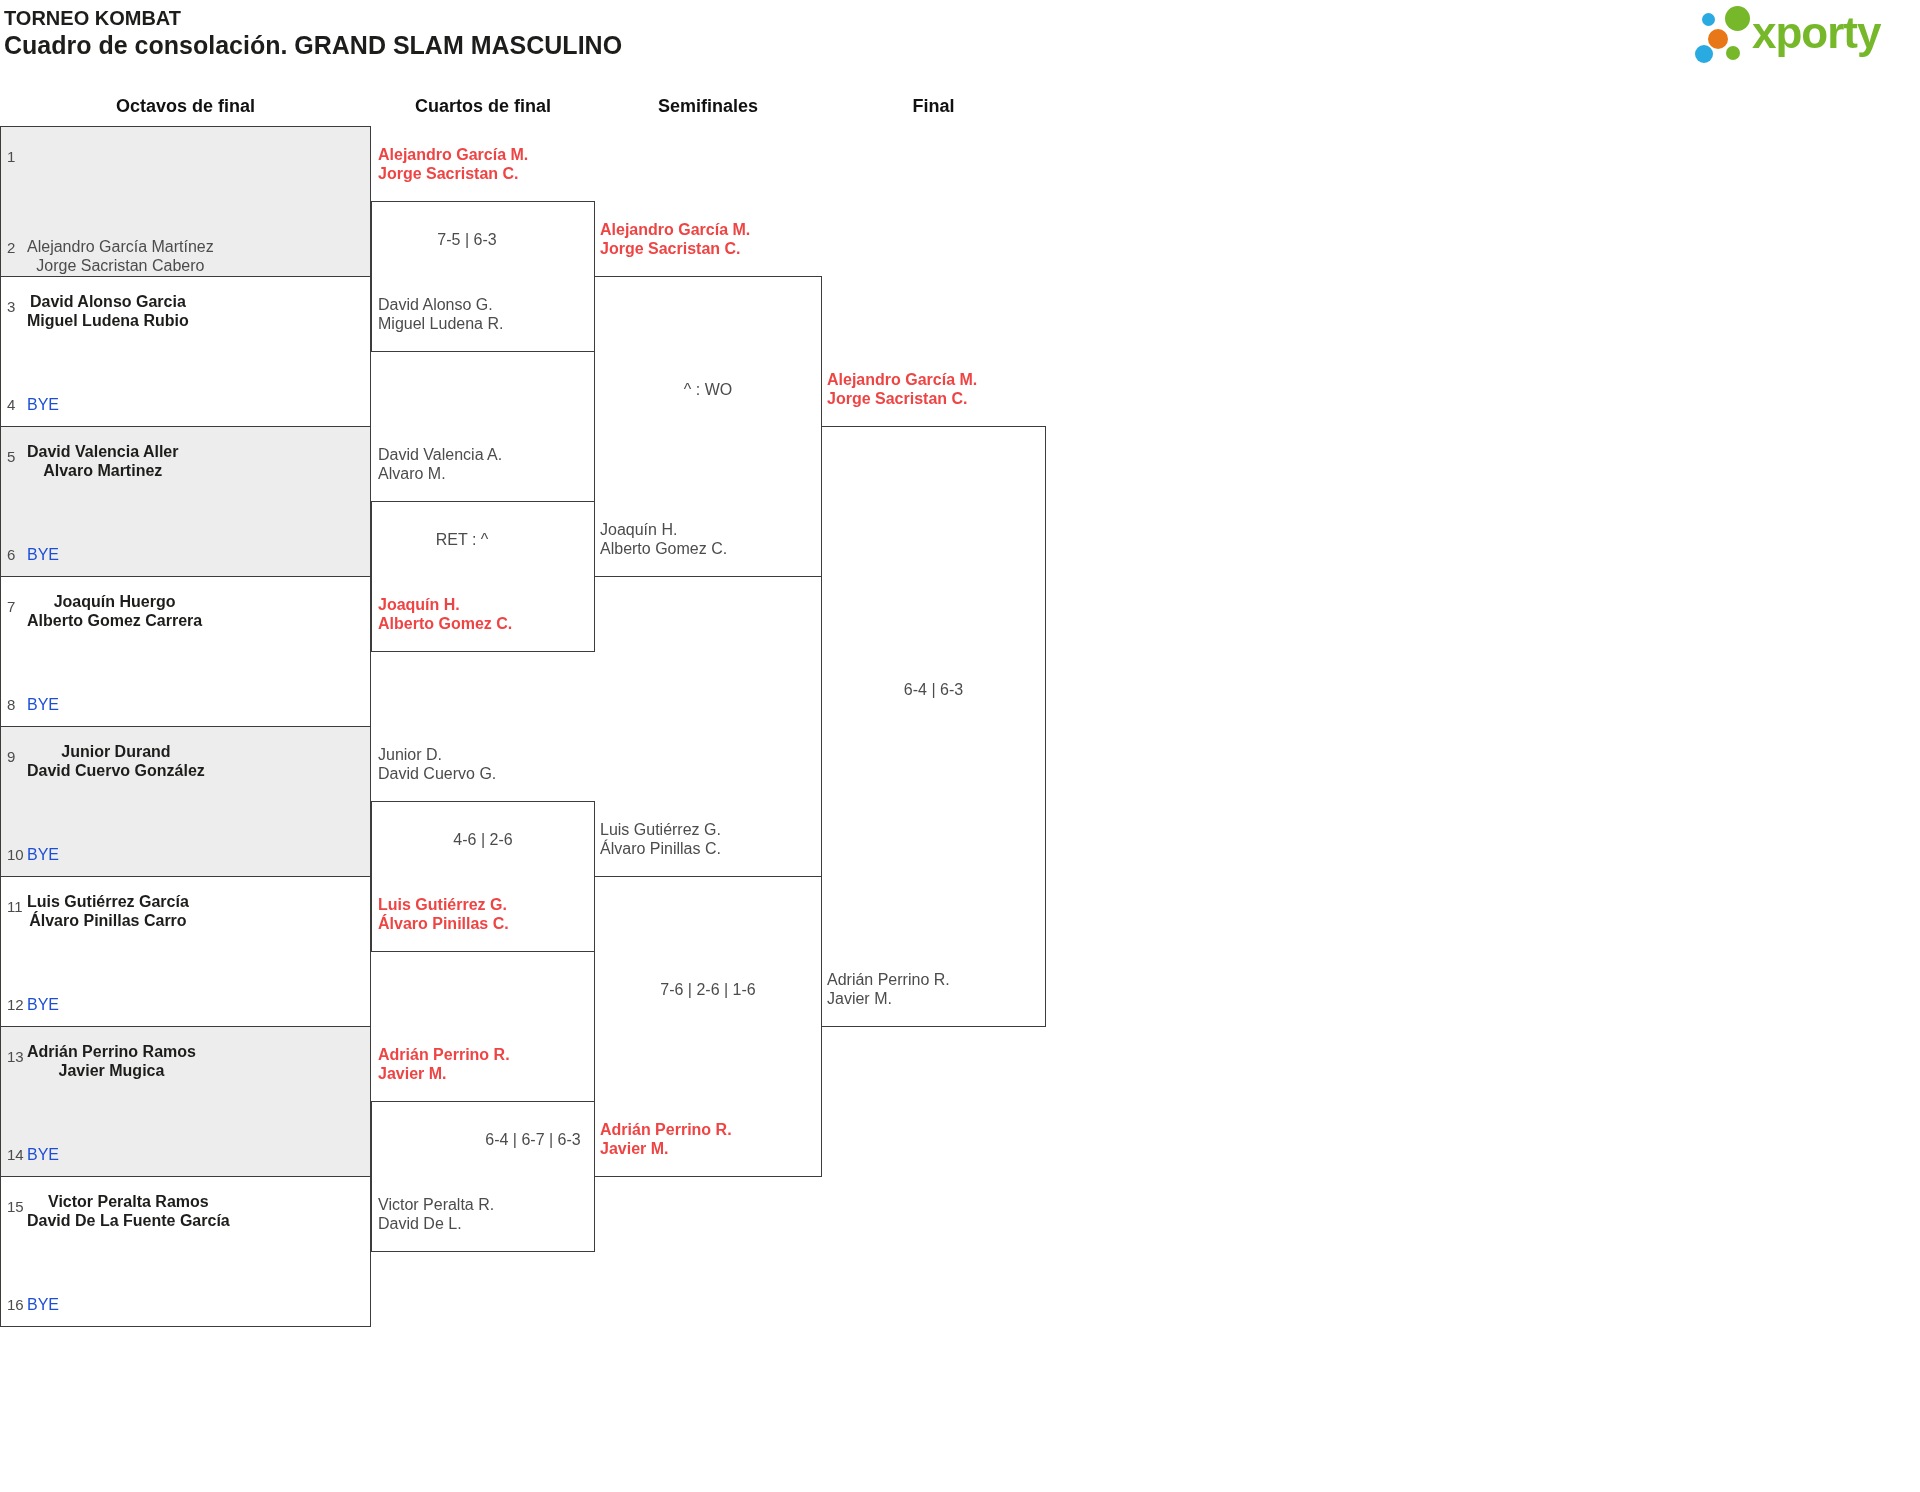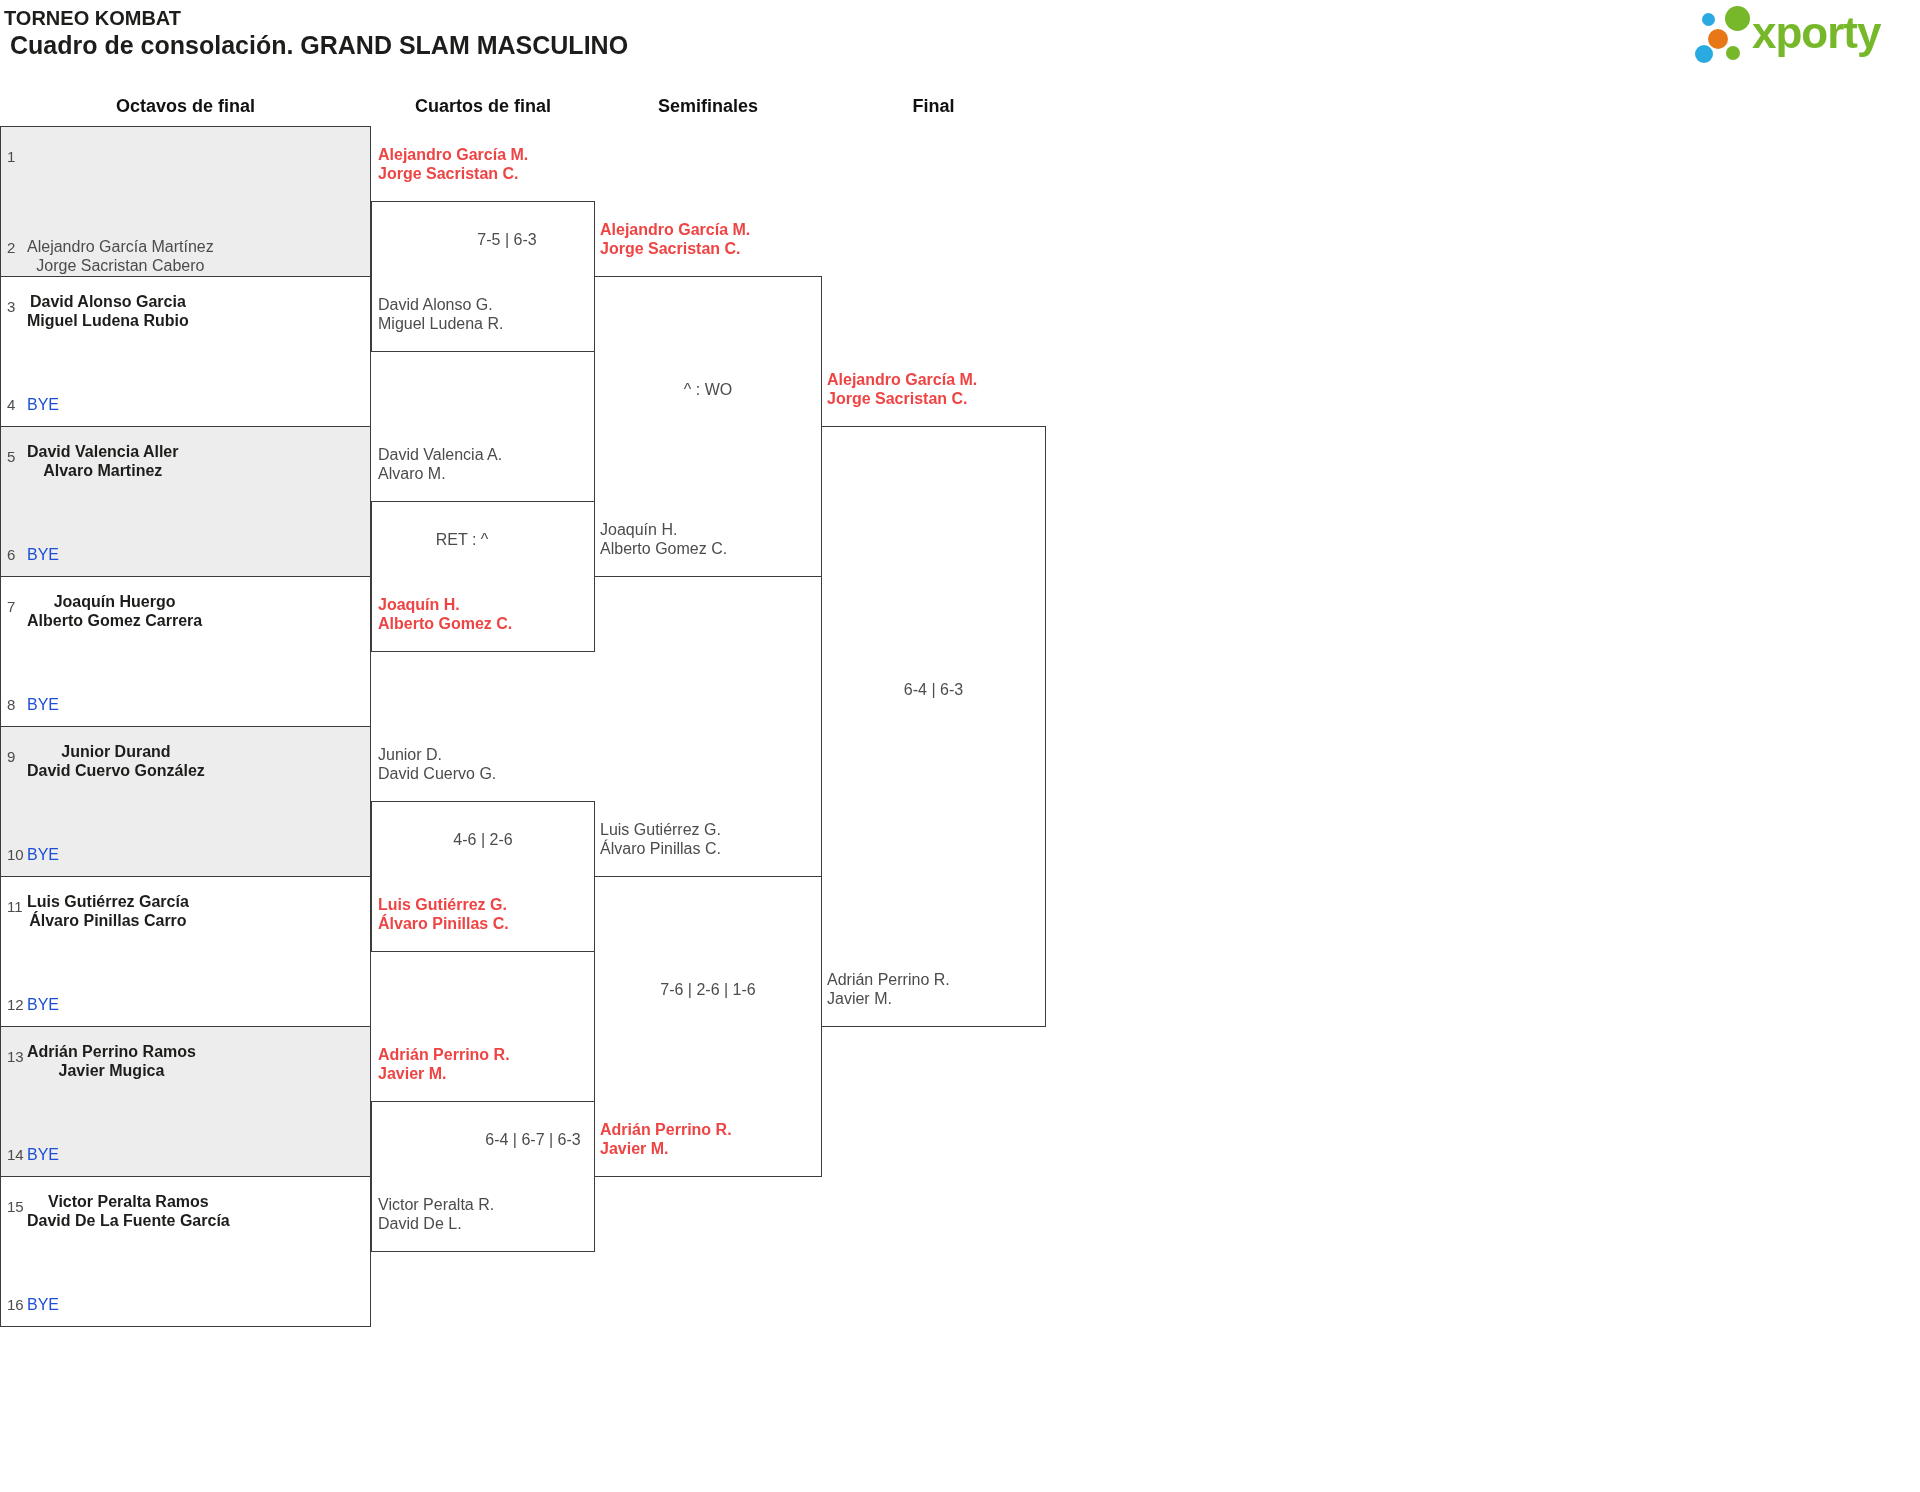--- a/index.html
+++ b/index.html
@@ -2,21 +2,21 @@
 <html><head>
 <meta charset="utf-8">
 <style>
   html,body{margin:0;padding:0;background:#ffffff;}
   body{width:1920px;height:1492px;position:relative;overflow:hidden;
        font-family:"Liberation Sans",sans-serif;color:#1d1d1b;}
   .abs{position:absolute;}
 
   
   .page-title{left:4px;top:5px;font-size:20px;font-weight:700;line-height:27px;white-space:nowrap;}
-  .page-subtitle{left:10px;top:32px;font-size:25px;font-weight:700;line-height:27px;white-space:nowrap;}
+  .page-subtitle{left:4px;top:32px;font-size:25px;font-weight:700;line-height:27px;white-space:nowrap;}
 
   
   .logo{left:1690px;top:0;width:230px;height:75px;}
   .dot{position:absolute;border-radius:50%;}
   .logo-text{position:absolute;left:62px;top:9px;font-size:44px;font-weight:800;
              letter-spacing:-1px;color:#76b82a;line-height:48px;}
 
   
   .col-header{top:96px;font-size:18px;font-weight:600;color:#111;text-align:center;line-height:20px;}
 
@@ -147,21 +147,21 @@
 
 <div class="match-box qf" style="top:201px;"></div>
 <div class="match-box qf" style="top:501px;"></div>
 <div class="match-box qf" style="top:801px;"></div>
 <div class="match-box qf" style="top:1101px;"></div>
 
 <div class="entrant" style="left:378px;top:145px;" data-winner="true">
   <div>Alejandro García M.</div>
   <div>Jorge Sacristan C.</div>
 </div>
-<div class="score" style="left:371px;top:231px;width:192px;padding-left:40px;">7-5 | 6-3</div>
+<div class="score" style="left:371px;top:231px;width:192px;">7-5 | 6-3</div>
 <div class="entrant" style="left:378px;top:295px;" data-winner="false">
   <div>David Alonso G.</div>
   <div>Miguel Ludena R.</div>
 </div>
 
 <div class="entrant" style="left:378px;top:445px;" data-winner="false">
   <div>David Valencia A.</div>
   <div>Alvaro M.</div>
 </div>
 <div class="score" style="left:354px;top:531px;width:216px;">RET : ^</div>

